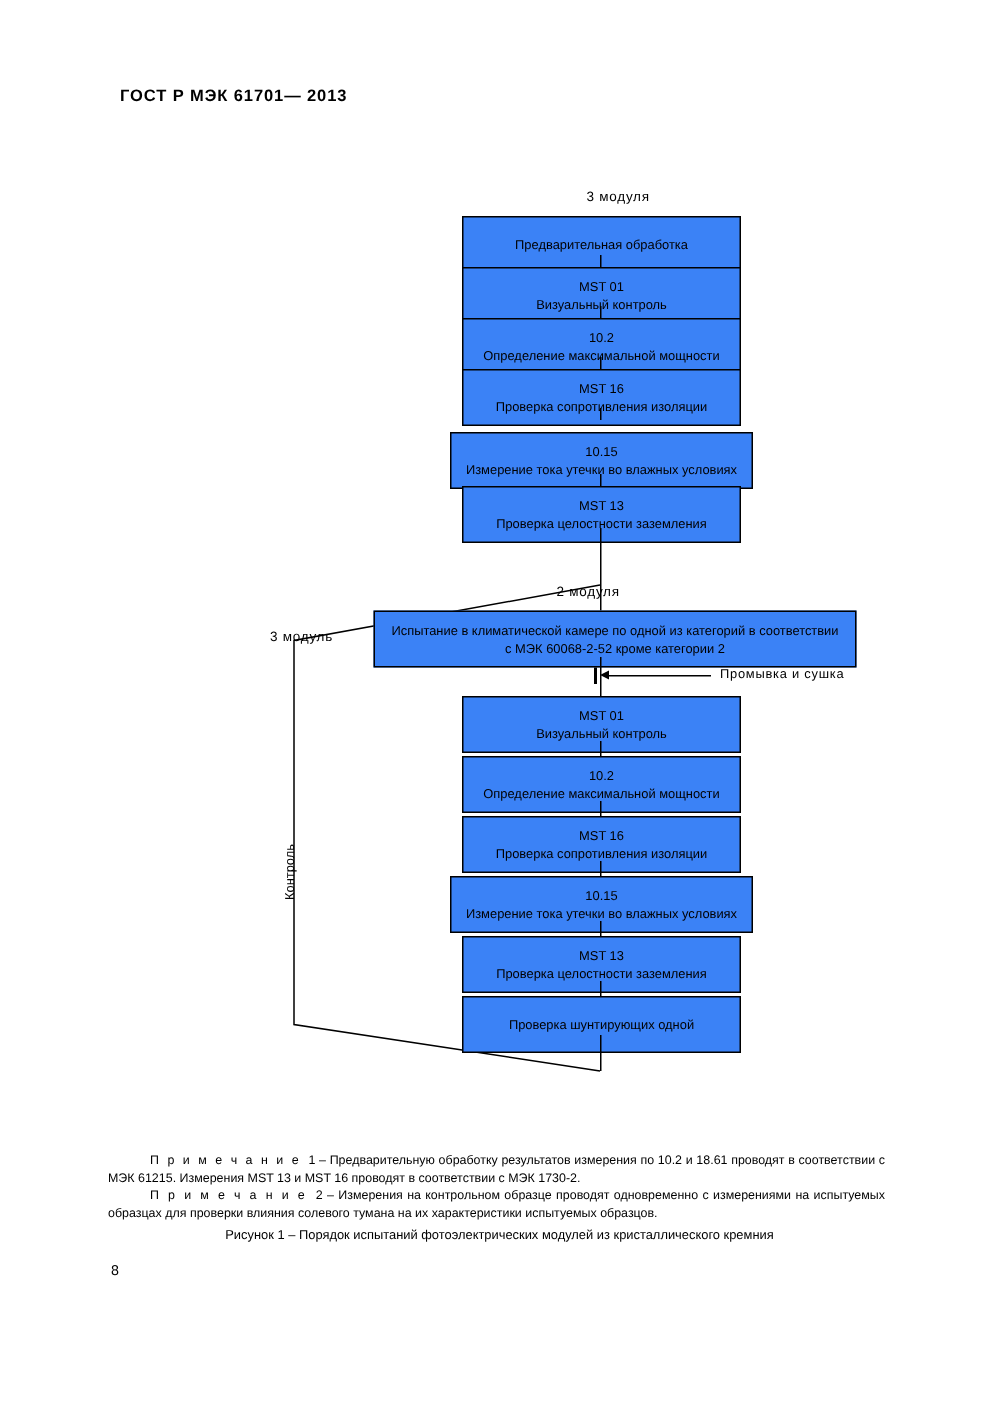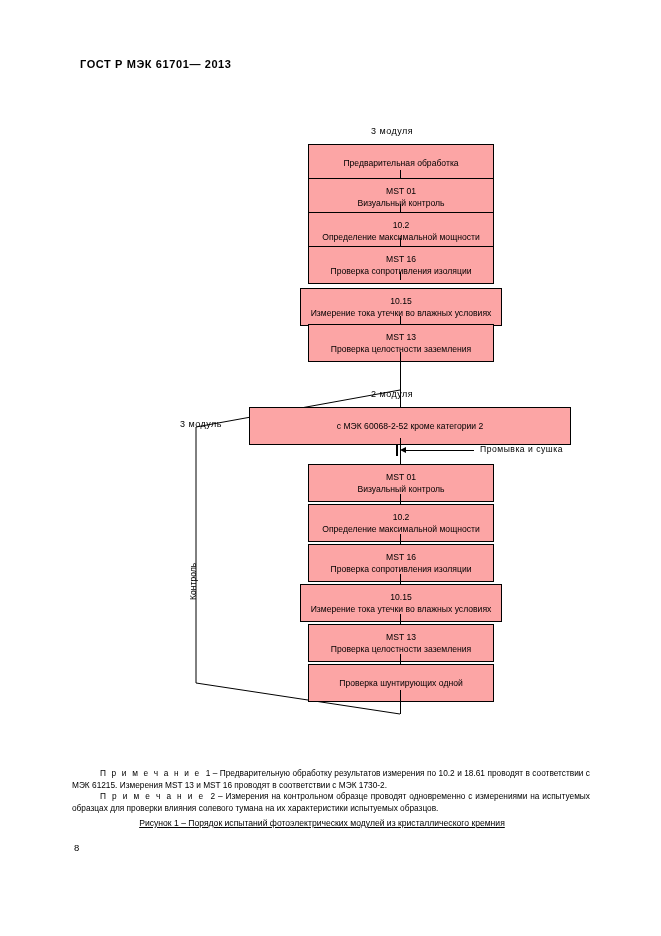--- a/index.html
+++ b/index.html
@@ -17,21 +17,21 @@
     position:absolute;left:80px;top:58px;
     font-size:11px;font-weight:bold;letter-spacing:0.6px;
   }
 
   
   .chart{position:absolute;left:0;top:0;width:661px;height:760px;}
 
   .fbox{
     position:absolute;
     border:1px solid #000;
-    background:#fca5a5;
+    background:#3b82f6;
     box-sizing:border-box;
     display:flex;flex-direction:column;
     align-items:center;justify-content:center;
     font-size:8.6px;
     line-height:12px;
     text-align:center;
     padding:18px 3px;
   }
   .fbox .l1{display:block;}
   .fbox .l2{display:block;}
@@ -63,36 +63,36 @@
   
   .notes{
     position:absolute;left:72px;top:768px;width:518px;
     font-size:8.3px;line-height:11.6px;text-align:justify;
   }
   .notes p{margin:0;}
   .nlabel{letter-spacing:1.6px;}
   .indent{display:inline-block;width:28px;}
 
   .figcaption{
-    position:absolute;left:63px;top:818px;width:518px;
-    text-align:center;font-size:8.6px;text-decoration:underline;
+    position:absolute;left:74px;top:818px;width:518px;
+    text-align:center;font-size:8.6px;
   }
 
   .pagenum{position:absolute;left:74px;top:842px;font-size:9.5px;}
 </style>
 </head>
 <body>
 
 <div class="page">
 
   <div class="doc-header">ГОСТ Р МЭК  61701— 2013</div>
 
   <div class="chart">
 
-    <div class="caplabel" style="left:371px;top:126px;">3 модуля</div>
+    <div class="caplabel" style="left:391px;top:126px;">3 модуля</div>
 
     <div class="fbox" style="left:308px;top:144px;width:186px;height:26px;">
       <span class="l2">Предварительная обработка</span>
     </div>
     <div class="vline" style="left:400px;top:170px;height:8px;"></div>
 
     <div class="fbox" style="left:308px;top:178px;width:186px;height:26px;">
       <span class="l1">MST 01</span>
       <span class="l2">Визуальный контроль</span>
     </div>
@@ -128,20 +128,21 @@
     </svg>
 
     <div class="caplabel" style="left:371px;top:389px;">2 модуля</div>
     <div class="caplabel" style="left:180px;top:419px;">3 модуль</div>
 
     <div class="vlabel" style="left:188px;top:600px;">Контроль</div>
 
     <div class="vline" style="left:400px;top:390px;height:17px;"></div>
 
     <div class="fbox" style="left:249px;top:407px;width:322px;height:31px;">
+      <span class="l1">Испытание в климатической камере по одной из категорий в соответствии</span>
       <span class="l2">с МЭК 60068-2-52 кроме категории 2</span>
     </div>
 
     <div class="vline" style="left:400px;top:438px;height:26px;"></div>
     <div class="tick" style="left:396px;top:445px;height:11px;width:2px;"></div>
     <div class="arrow-wrap" style="left:400px;top:447px;width:110px;height:8px;">
       <div class="arrow-head" style="left:0px;top:0px;"></div>
       <div class="arrow-line" style="left:6px;top:3px;width:68px;"></div>
     </div>
     <div class="caplabel" style="left:480px;top:444px;font-size:8.6px;">Промывка и сушка</div>

